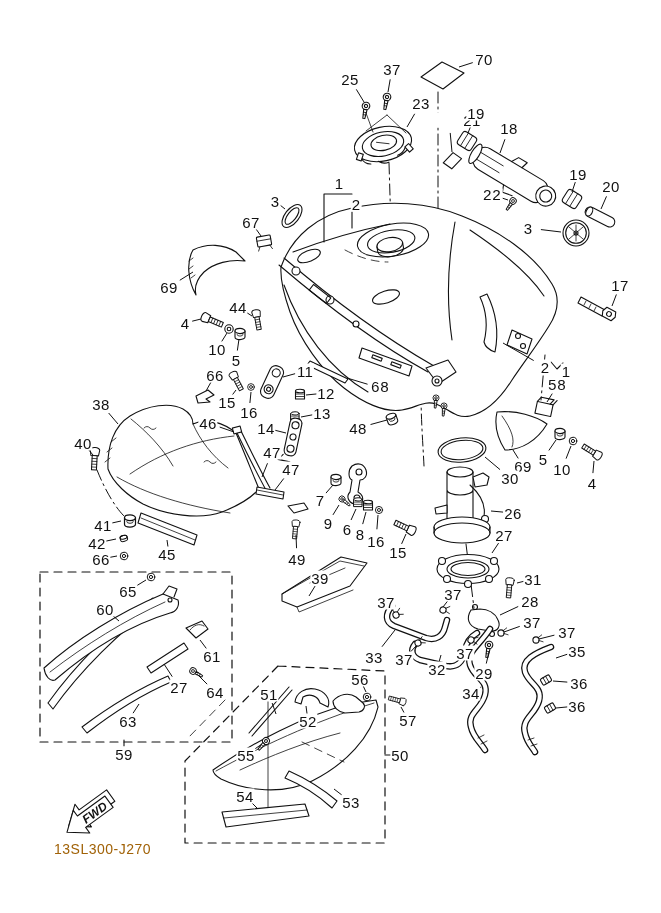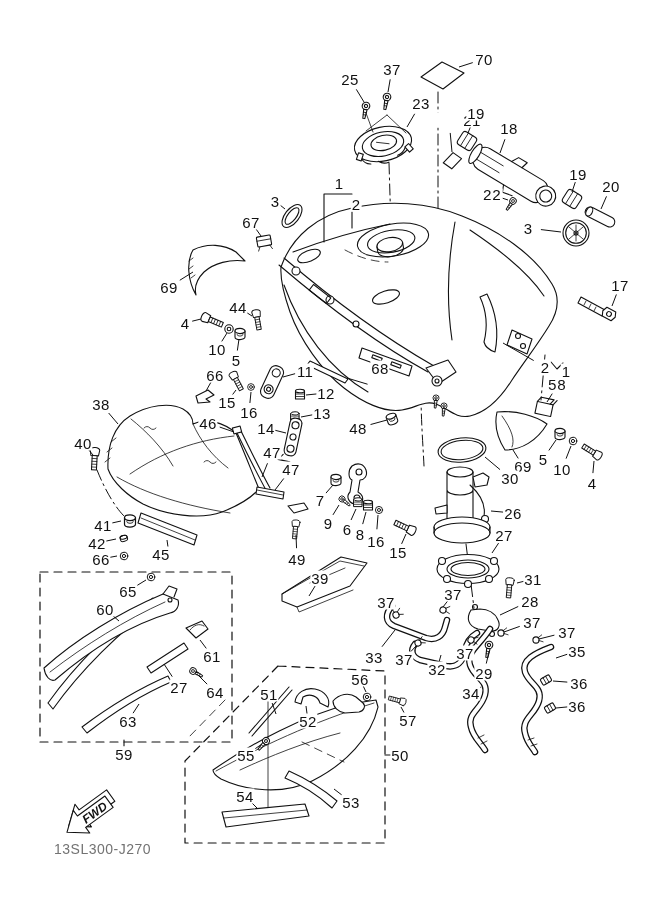--- a/index.html
+++ b/index.html
@@ -13,21 +13,21 @@
   #diagram-svg .fw{fill:#fff;}
   #diagram-svg .dash{stroke-dasharray:8 6;stroke-width:1.2;}
   #diagram-svg .ddot{stroke-dasharray:11 4 2 4;stroke-width:1;}
   #diagram-svg .tube-o{stroke-width:6.5;}
   #diagram-svg .tube-i{stroke:#fff;stroke-width:4;}
   #diagram-svg .thin{stroke-width:.8;}
   #diagram-svg text{stroke:none;fill:#111;}
   #leader-lines line{stroke:#111;stroke-width:1;}
   .callout{position:absolute;transform:translate(-50%,-50%);font-size:15px;line-height:1;
            color:#111;background:#fff;padding:0 1px;letter-spacing:.3px;}
-  #part-code{position:absolute;left:54px;top:841px;font-size:14px;color:#737373;letter-spacing:.5px;}
+  #part-code{position:absolute;left:54px;top:841px;font-size:14px;color:#a16207;letter-spacing:.5px;}
 </style>
 </head>
 <body>
 
 <div id="stage">
 
 <svg id="diagram-svg" width="661" height="913" viewBox="0 0 661 913">
   <defs>
     <pattern id="hatch" width="4" height="4" patternUnits="userSpaceOnUse" patternTransform="rotate(45)">
       <line x1="0" y1="0" x2="0" y2="4" stroke="#111" stroke-width="1"></line>
@@ -478,30 +478,30 @@
       <div class="callout" style="left: 217px; top: 349px;">10</div>
       <div class="callout" style="left: 236px; top: 360px;">5</div>
       <div class="callout" style="left: 215px; top: 375px;">66</div>
       <div class="callout" style="left: 227px; top: 402px;">15</div>
       <div class="callout" style="left: 249px; top: 412px;">16</div>
       <div class="callout" style="left: 305px; top: 371px;">11</div>
       <div class="callout" style="left: 326px; top: 393px;">12</div>
       <div class="callout" style="left: 322px; top: 413px;">13</div>
       <div class="callout" style="left: 266px; top: 428px;">14</div>
       <div class="callout" style="left: 358px; top: 428px;">48</div>
-      <div class="callout" style="left: 380px; top: 368px;">68</div>
+      <div class="callout" style="left: 380px; top: 388px; font-family: Liberation Mono, monospace;">68</div>
       <div class="callout" style="left: 101px; top: 404px;">38</div>
       <div class="callout" style="left: 83px; top: 443px;">40</div>
       <div class="callout" style="left: 208px; top: 423px;">46</div>
       <div class="callout" style="left: 272px; top: 452px;">47</div>
       <div class="callout" style="left: 291px; top: 469px;">47</div>
       <div class="callout" style="left: 103px; top: 525px;">41</div>
       <div class="callout" style="left: 97px; top: 543px;">42</div>
       <div class="callout" style="left: 101px; top: 559px;">66</div>
-      <div class="callout" style="left: 161px; top: 554px;">45</div>
+      <div class="callout" style="left: 167px; top: 554px;">45</div>
       <div class="callout" style="left: 128px; top: 591px;">65</div>
       <div class="callout" style="left: 297px; top: 559px;">49</div>
       <div class="callout" style="left: 320px; top: 578px;">39</div>
       <div class="callout" style="left: 545px; top: 367px;">2</div>
       <div class="callout" style="left: 566px; top: 371px;">1</div>
       <div class="callout" style="left: 557px; top: 386px; font-family: Liberation Mono, monospace;">58</div>
       <div class="callout" style="left: 523px; top: 466px;">69</div>
       <div class="callout" style="left: 543px; top: 459px;">5</div>
       <div class="callout" style="left: 562px; top: 469px;">10</div>
       <div class="callout" style="left: 592px; top: 483px;">4</div>

